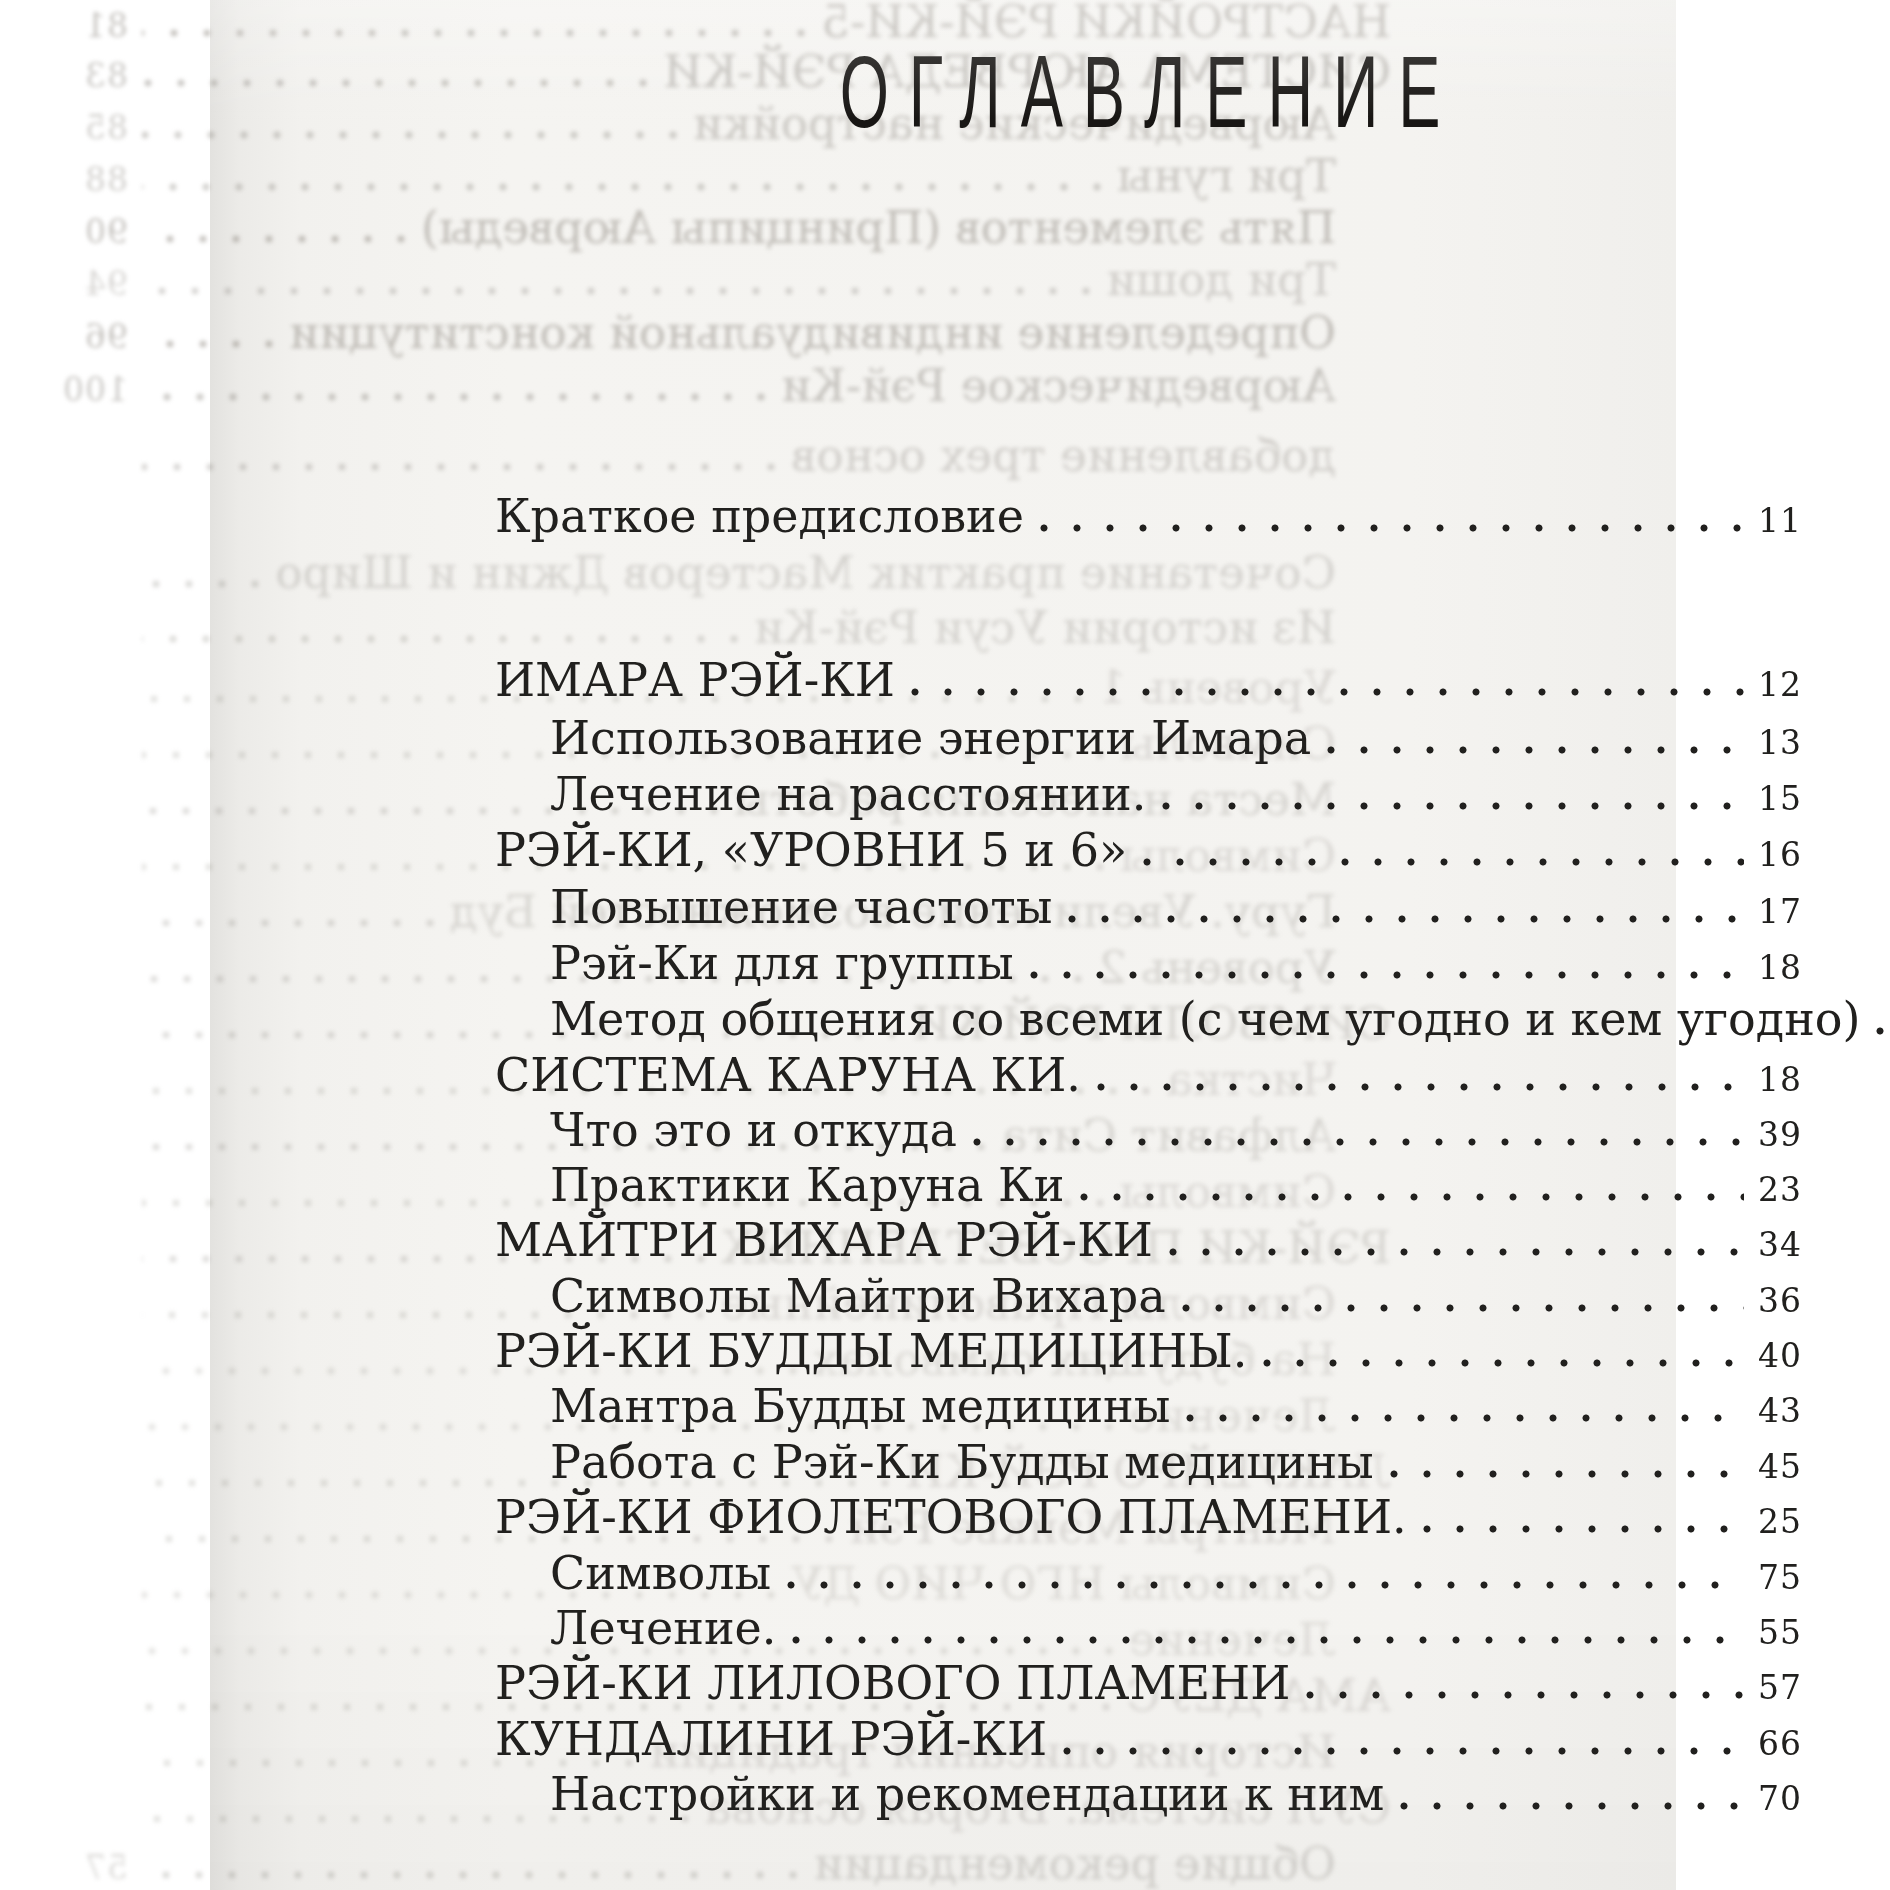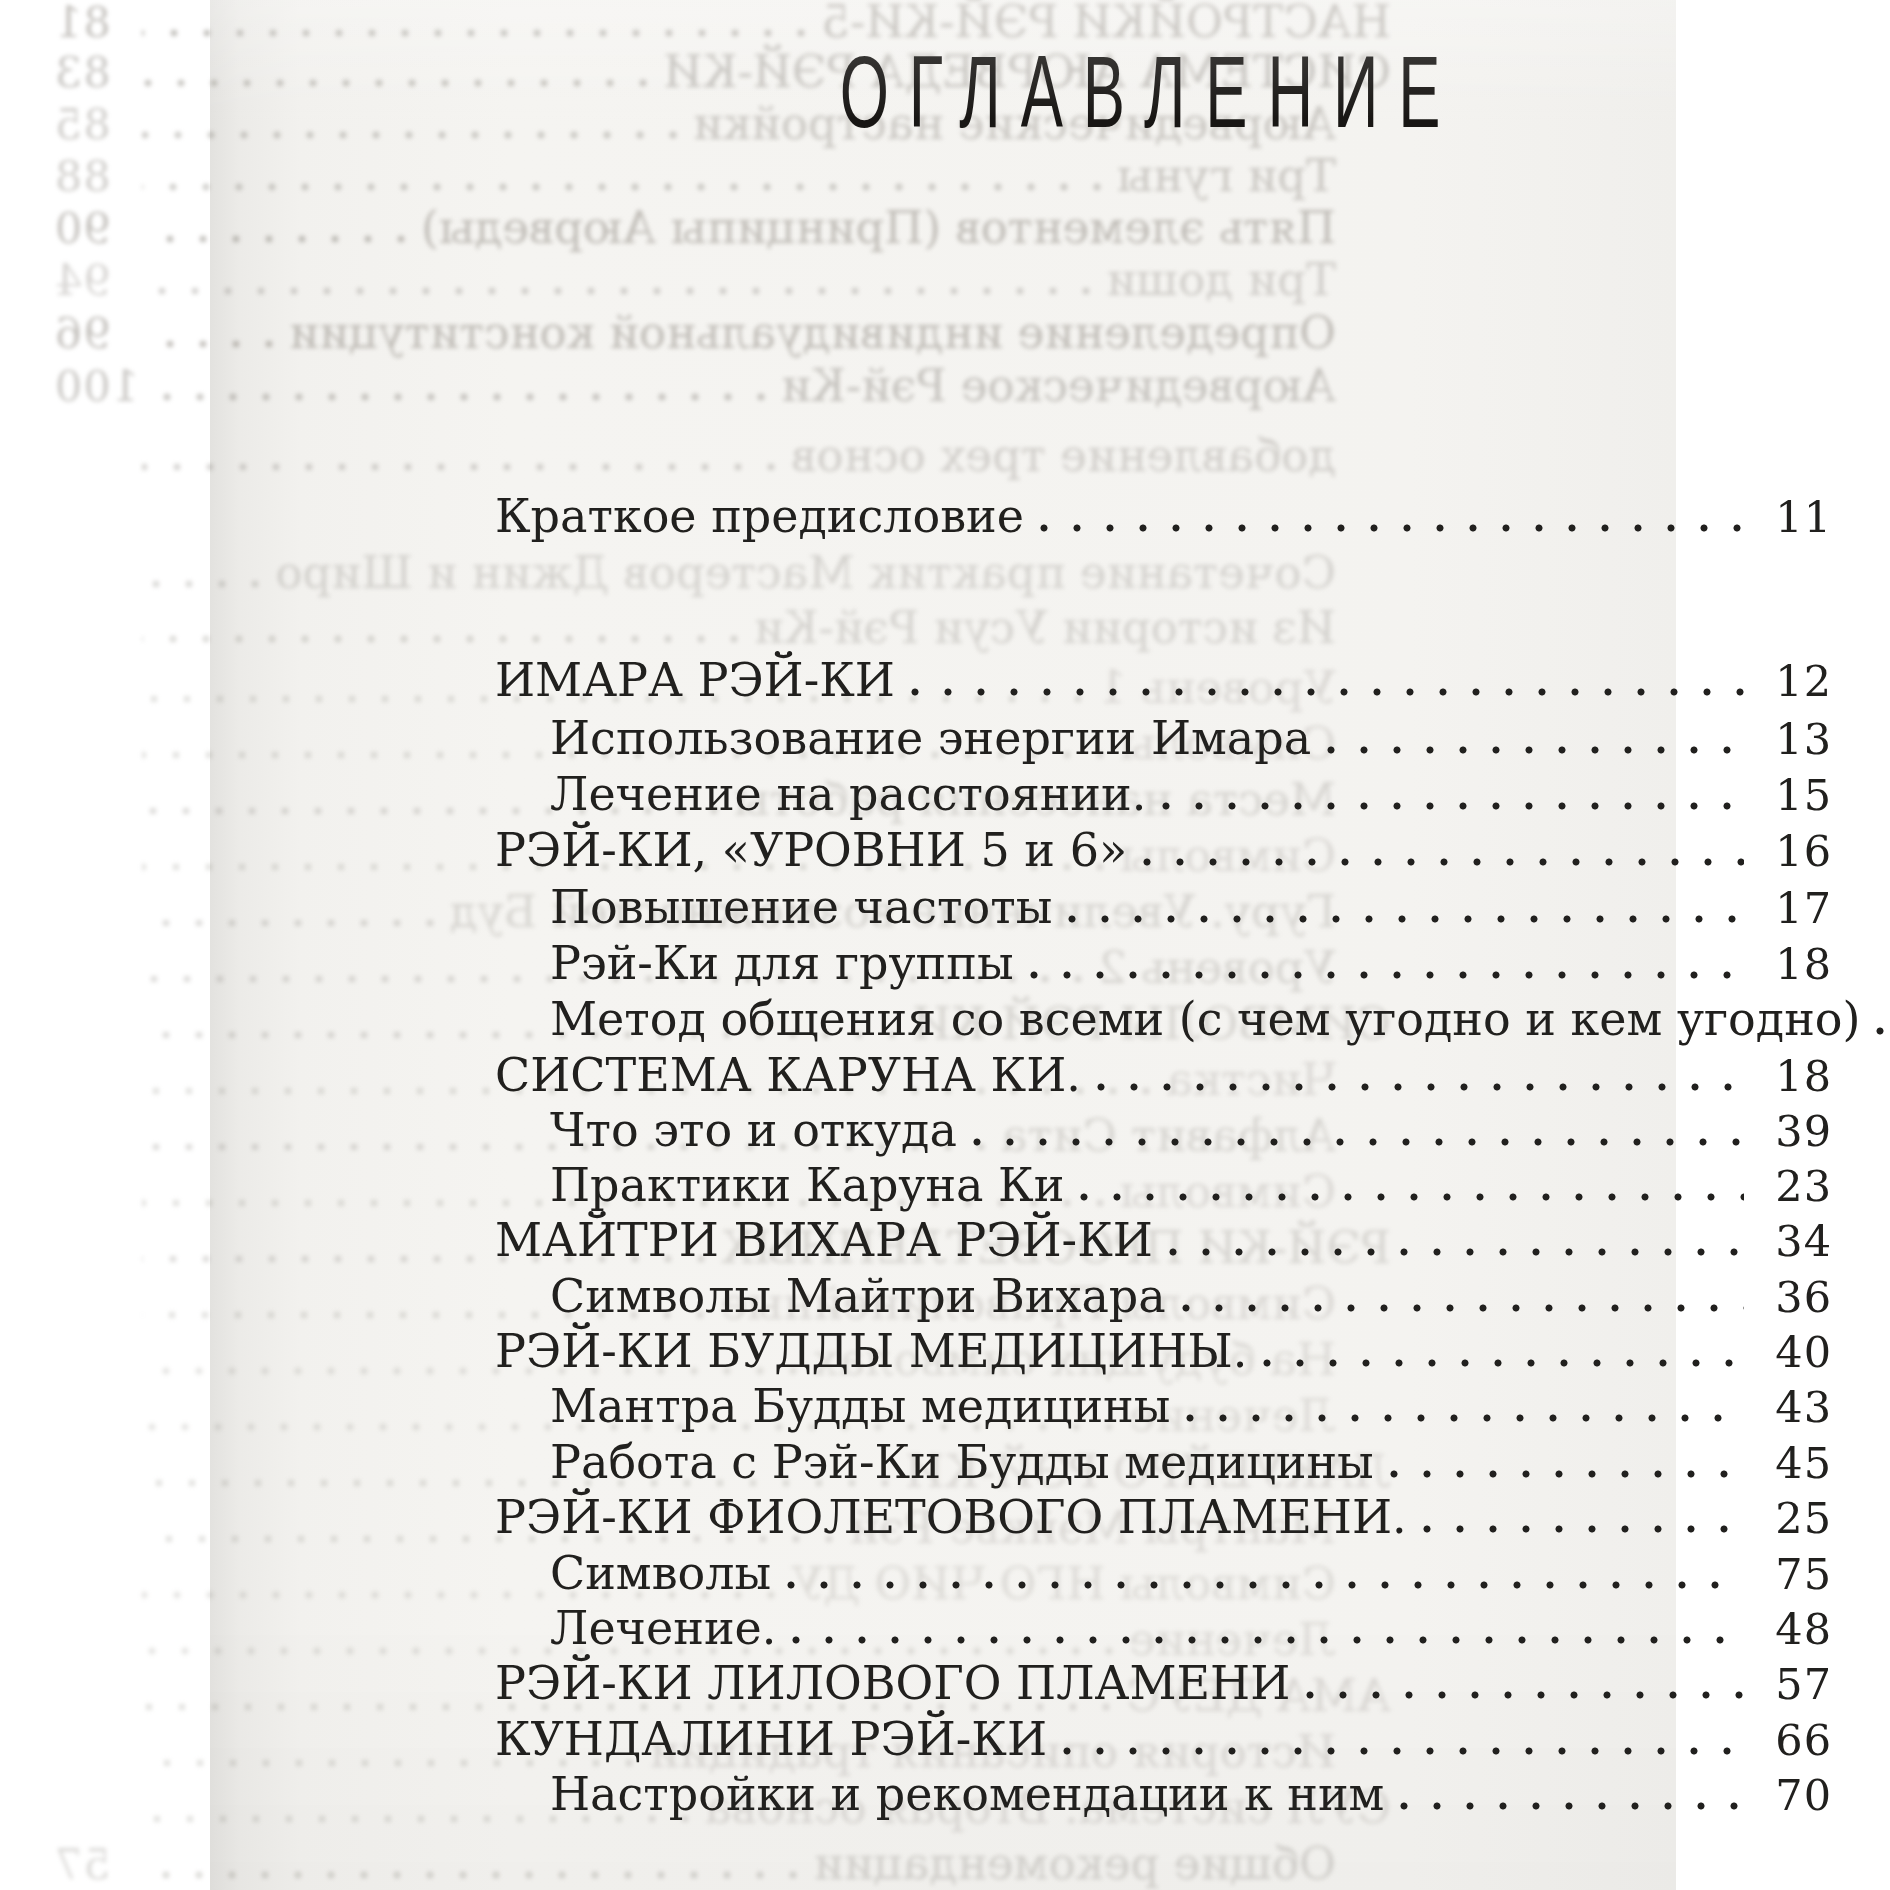--- a/index.html
+++ b/index.html
@@ -21,21 +21,21 @@
 
   .toc{position:absolute;inset:0;color:#21201e;}
   .row{position:absolute;display:flex;align-items:baseline;line-height:56px;
        font-size:46px;white-space:nowrap;}
   .row.lvl0{left:285px;width:1337px;}
   .row.lvl1{left:340px;width:1282px;}
   .label{white-space:nowrap;}
   .leader{flex:1 1 auto;min-width:18px;height:8px;margin:0 14px 0 16px;
        background-image:radial-gradient(circle at 4px 4px,currentColor 3.1px,transparent 3.9px);
        background-size:33px 8px;background-repeat:repeat-x;background-position:left bottom;}
-  .num{font-size:43px;min-width:74px;text-align:right;letter-spacing:1px;}
+  .num{font-size:33px;min-width:74px;text-align:left;letter-spacing:1px;}
 
   
   .ghost{position:absolute;inset:0;transform:scaleX(-1);filter:blur(2.3px);
          color:#8d8880;pointer-events:none;}
   .ghost .row{font-size:45px;}
 </style>
 </head>
 <body>
 
 <div class="photo">
@@ -297,21 +297,21 @@
           <span class="num">25</span>
         </div>
         <div class="row lvl1" style="top: 1545px;">
           <span class="label">Символы</span>
           <span class="leader"></span>
           <span class="num">75</span>
         </div>
         <div class="row lvl1" style="top: 1600px;">
           <span class="label">Лечение.</span>
           <span class="leader"></span>
-          <span class="num">48</span>
+          <span class="num">55</span>
         </div>
         <div class="row lvl0" style="top: 1655px;">
           <span class="label">РЭЙ-КИ ЛИЛОВОГО ПЛАМЕНИ</span>
           <span class="leader"></span>
           <span class="num">57</span>
         </div>
         <div class="row lvl0" style="top: 1711px;">
           <span class="label">КУНДАЛИНИ РЭЙ-КИ</span>
           <span class="leader"></span>
           <span class="num">66</span>

